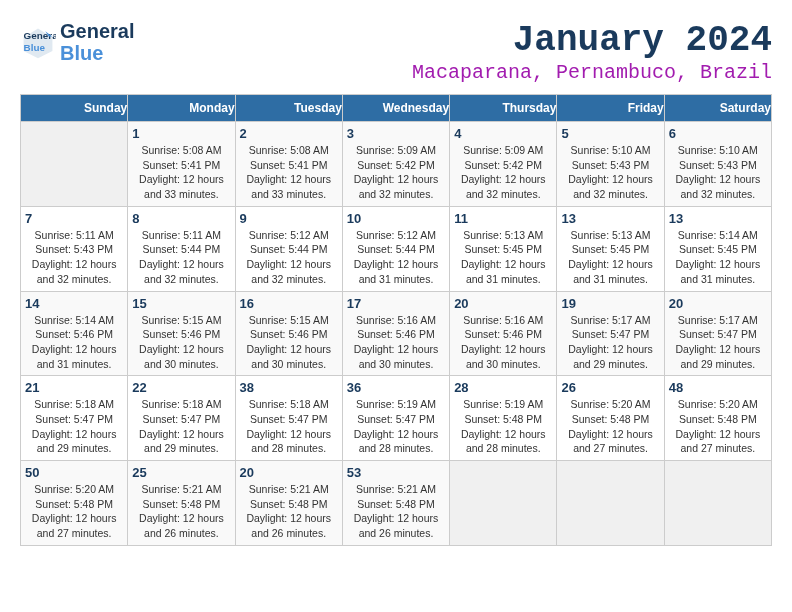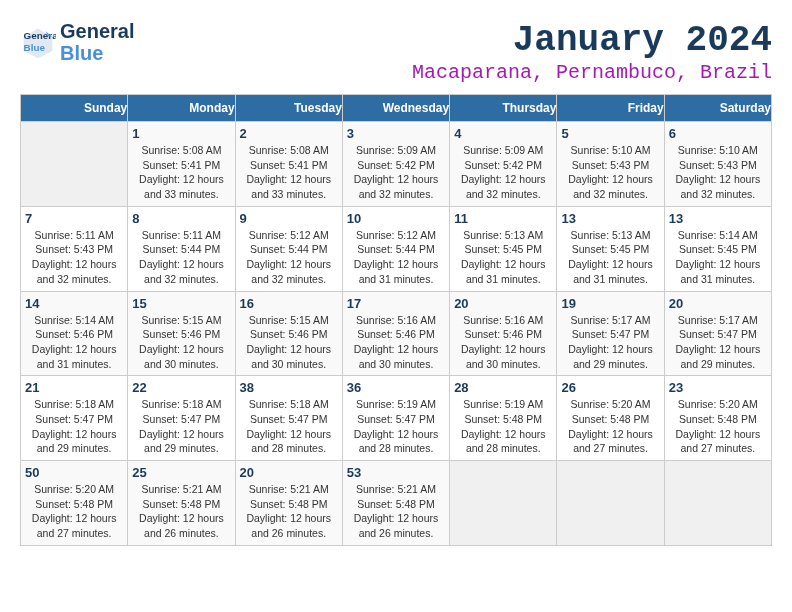--- a/index.html
+++ b/index.html
@@ -325,21 +325,21 @@
       </td>
         <td>
         <span class="day-number">26</span>
         <div class="day-info">
           Sunrise: 5:20 AM<br>
           Sunset: 5:48 PM<br>
           Daylight: 12 hours<br>and 27 minutes.
         </div>
       </td>
         <td>
-        <span class="day-number">23</span>
+        <span class="day-number">48</span>
         <div class="day-info">
           Sunrise: 5:20 AM<br>
           Sunset: 5:48 PM<br>
           Daylight: 12 hours<br>and 27 minutes.
         </div>
       </td>
       </tr>
       <tr>
         <td>
         <span class="day-number">50</span>

